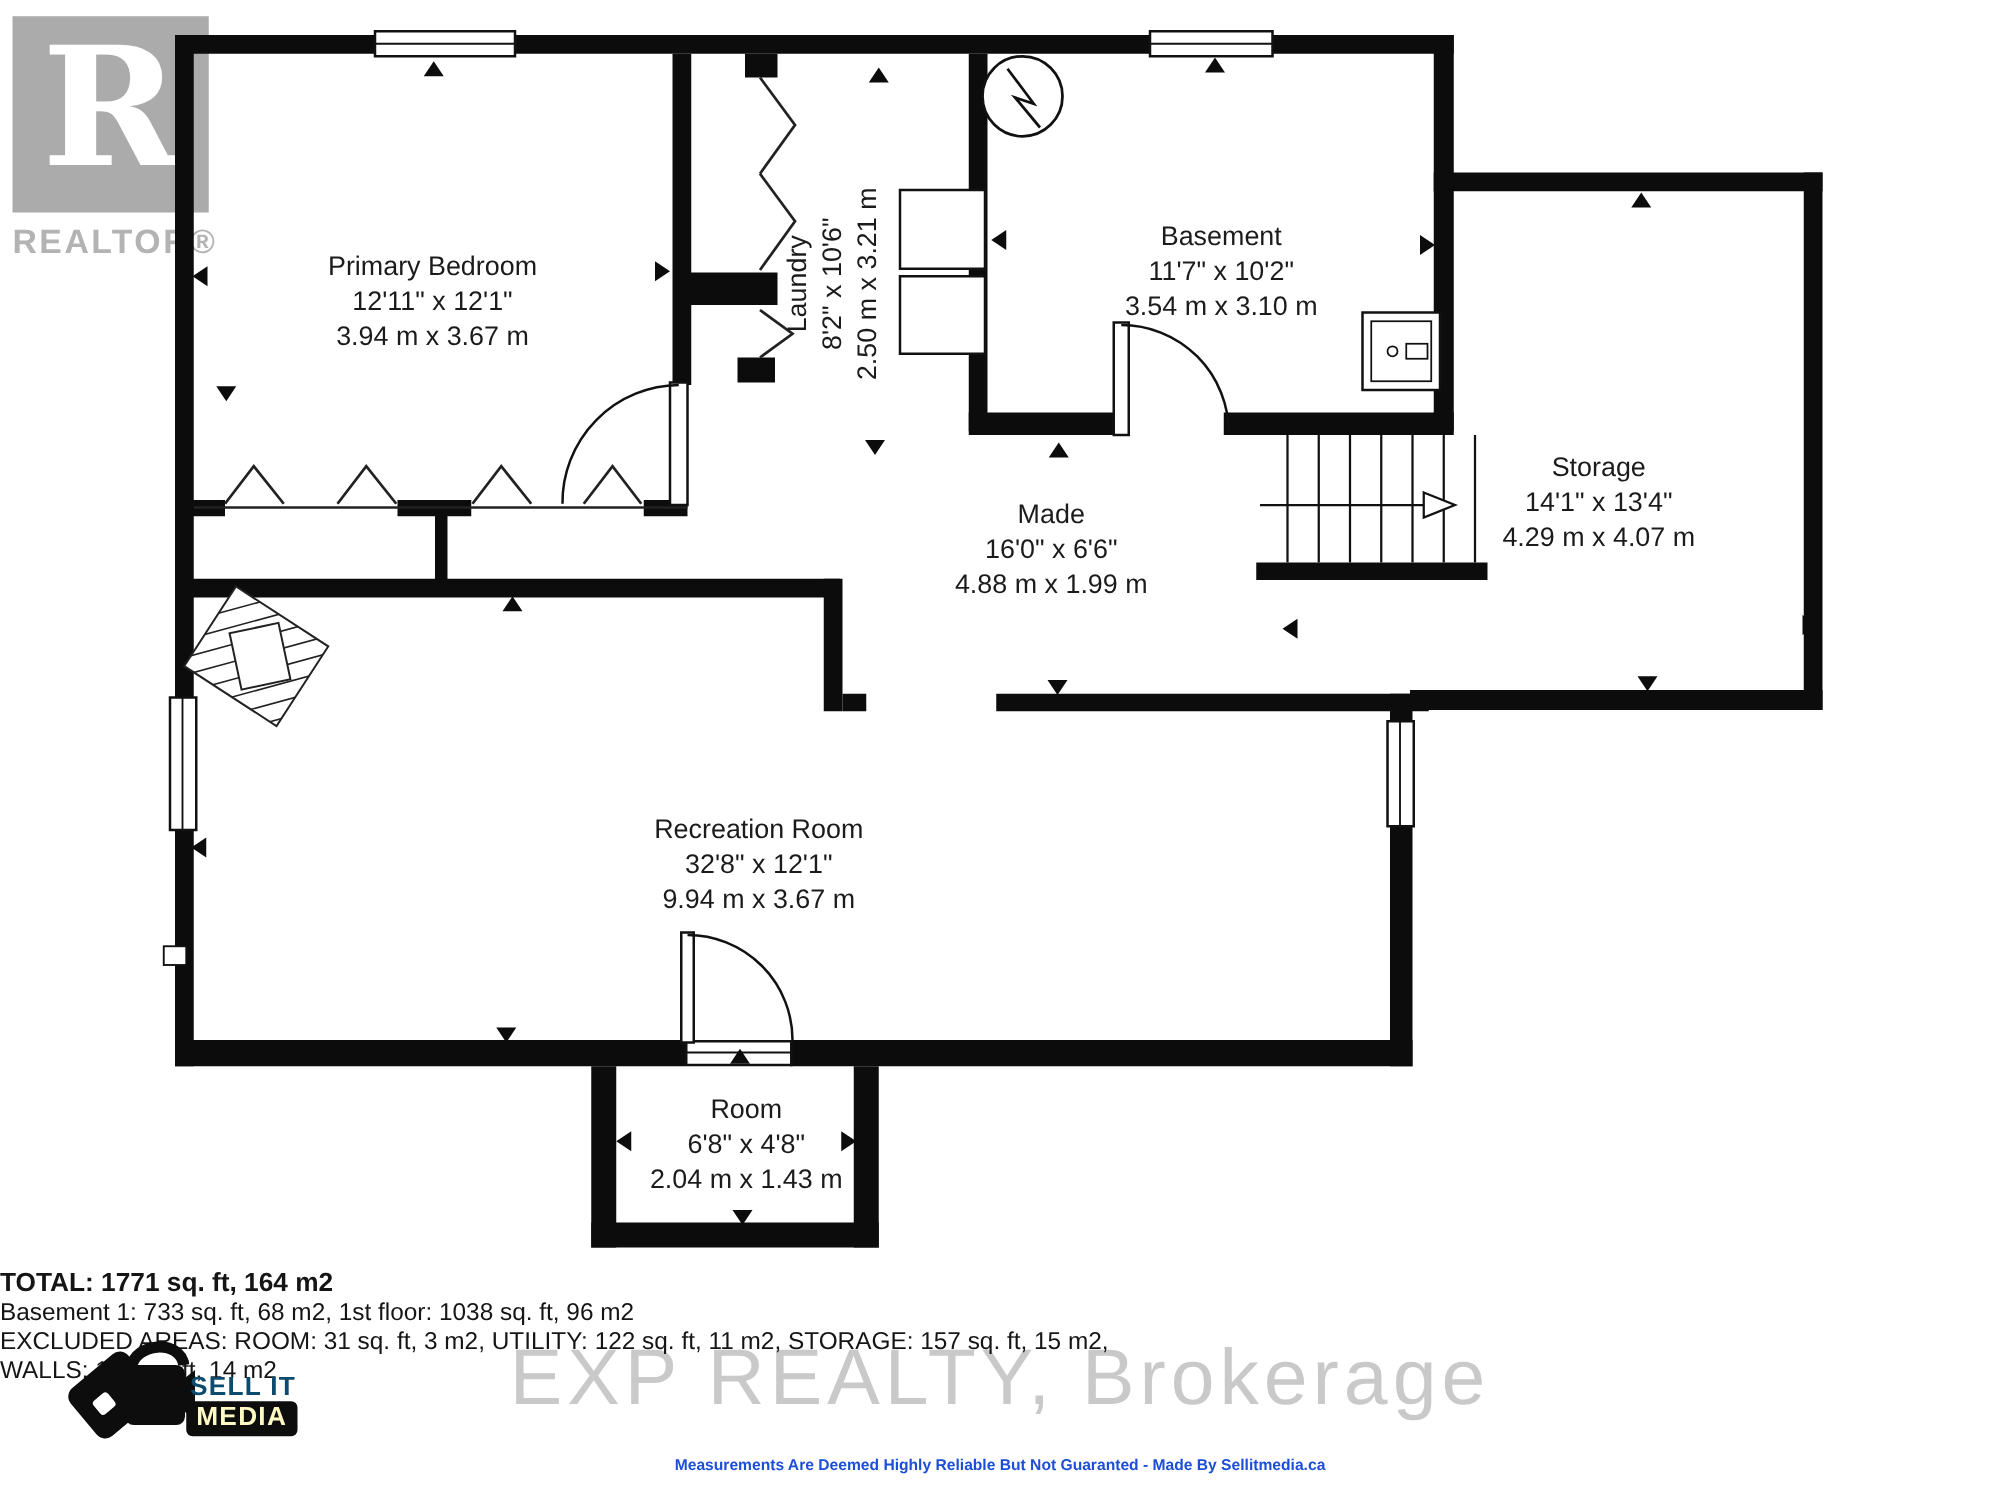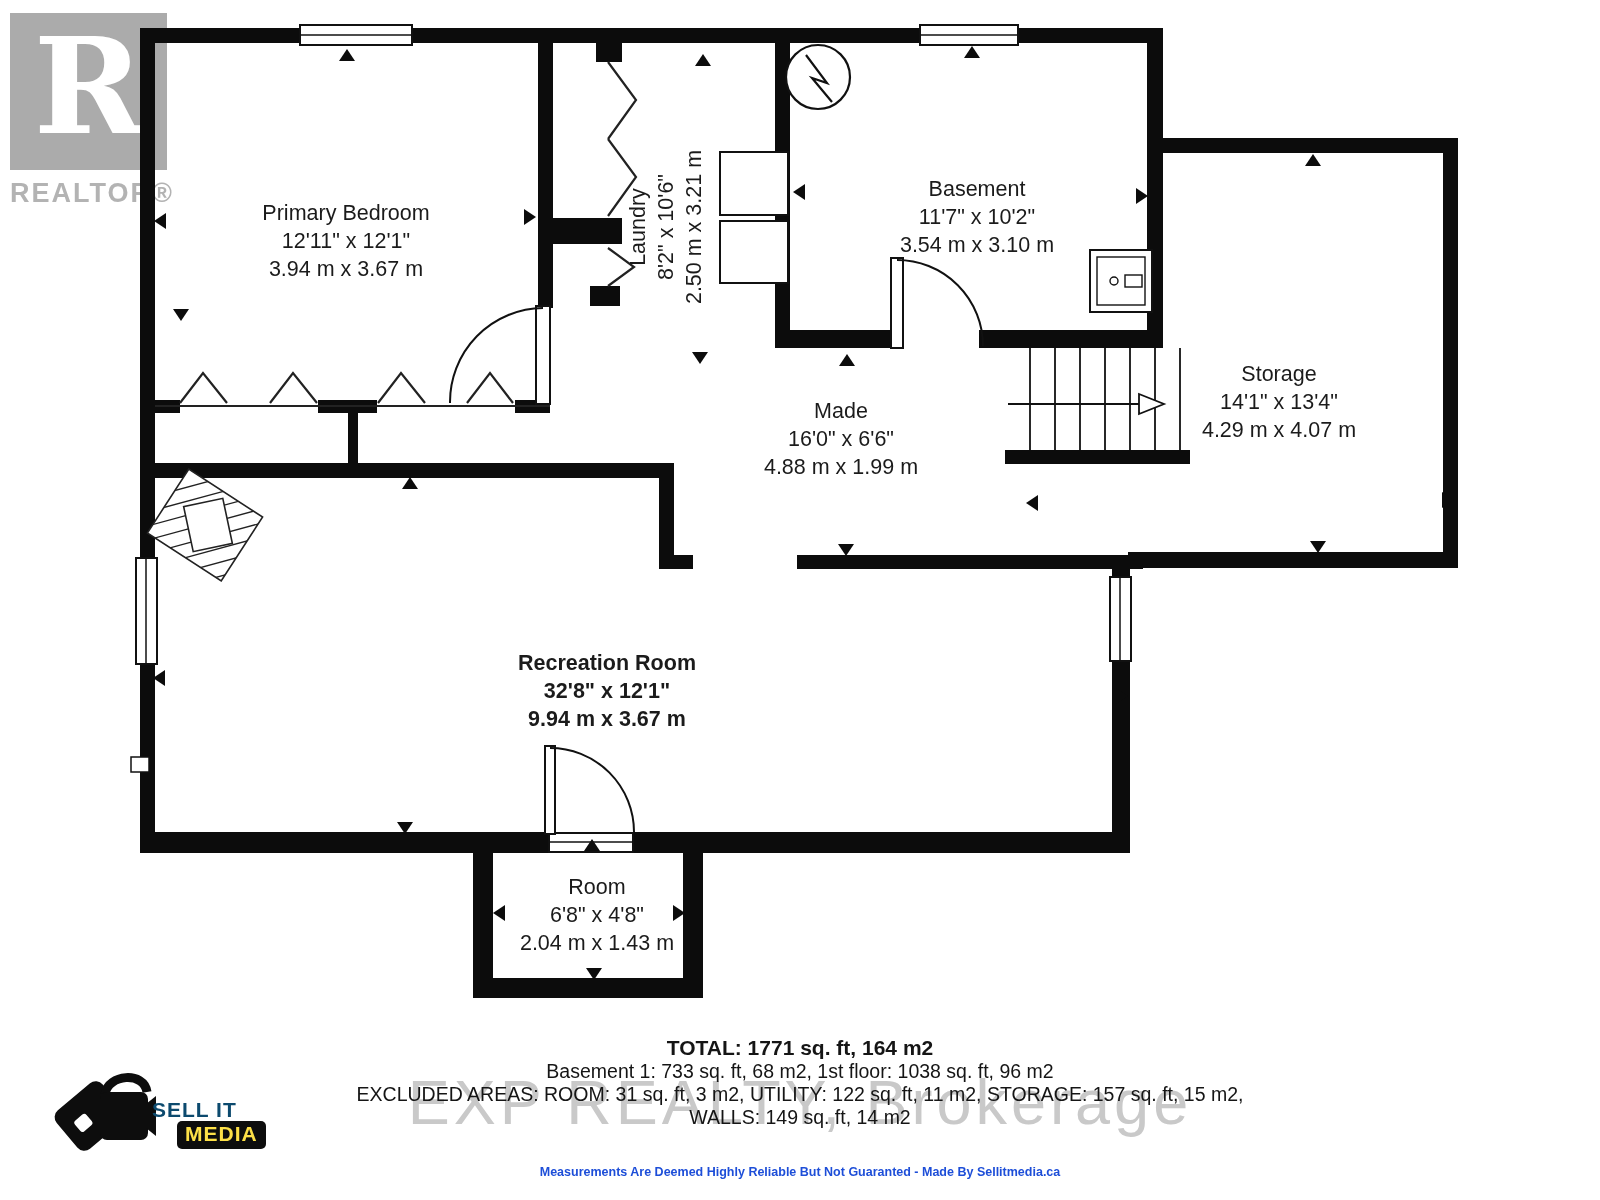--- a/index.html
+++ b/index.html
@@ -13,29 +13,29 @@
   .realtor-logo .word{margin-top:8px;font-size:27px;letter-spacing:2px;color:#b3b3b3;font-weight:600;}
   .watermark{position:absolute;left:800px;top:1102px;transform:translate(-50%,-50%);
         font-size:63px;letter-spacing:4px;color:#c9c9c9;white-space:nowrap;z-index:0;font-weight:400;}
   
   .plan{position:absolute;left:0;top:0;z-index:1;}
   .room-label{position:absolute;transform:translate(-50%,-50%);text-align:center;z-index:2;
         font-size:21.5px;line-height:1.3;white-space:nowrap;color:#1b1b1b;}
   .room-label.rot{transform:translate(-50%,-50%) rotate(-90deg);}
   .room-label span{display:block;}
   
-  .summary{position:absolute;left:0;top:1036px;width:1570px;text-align:center;z-index:2;color:#151515;padding-left:15px;}
+  .summary{position:absolute;left:0;top:1015px;width:1570px;text-align:left;z-index:2;color:#151515;}
   .summary .total{font-weight:700;font-size:21px;line-height:24px;}
   .summary .line{font-size:19.5px;line-height:23px;}
   .disclaimer{position:absolute;left:800px;top:1172px;transform:translate(-50%,-50%);z-index:2;
         font-size:12.5px;font-weight:600;color:#1d4ed8;white-space:nowrap;}
   .sellit{position:absolute;left:48px;top:1058px;z-index:2;width:260px;height:110px;}
   .sellit .t1{position:absolute;left:104px;top:40px;font-size:21px;font-weight:800;letter-spacing:1px;color:#0c4a6e;}
-  .sellit .t2{position:absolute;left:101px;top:63px;background:#0d0d0d;color:#fde047;border-radius:5px;
-        padding:1px 8px 3px 8px;font-size:21px;font-weight:800;letter-spacing:1px;margin-left:28px;}
+  .sellit .t2{position:absolute;left:101px;top:63px;background:#0d0d0d;color:#fef9c3;border-radius:5px;
+        padding:1px 8px 3px 8px;font-size:21px;font-weight:800;letter-spacing:1px;}
 </style>
 </head>
 <body>
 
 <div class="page">
 
   <div class="realtor-logo">
     <div class="mark">
       <span>R</span>
     </div>
@@ -212,21 +212,21 @@
     <span>14'1" x 13'4"</span>
     <span>4.29 m x 4.07 m</span>
   </div>
 
   <div class="room-label" style="left:841px;top:440px;">
     <span>Made</span>
     <span>16'0" x 6'6"</span>
     <span>4.88 m x 1.99 m</span>
   </div>
 
-  <div class="room-label" style="left:607px;top:692px;font-weight:bold;">
+  <div class="room-label" style="left:607px;top:692px;">
     <span>Recreation Room</span>
     <span>32'8" x 12'1"</span>
     <span>9.94 m x 3.67 m</span>
   </div>
 
   <div class="room-label" style="left:597px;top:916px;">
     <span>Room</span>
     <span>6'8" x 4'8"</span>
     <span>2.04 m x 1.43 m</span>
   </div>

